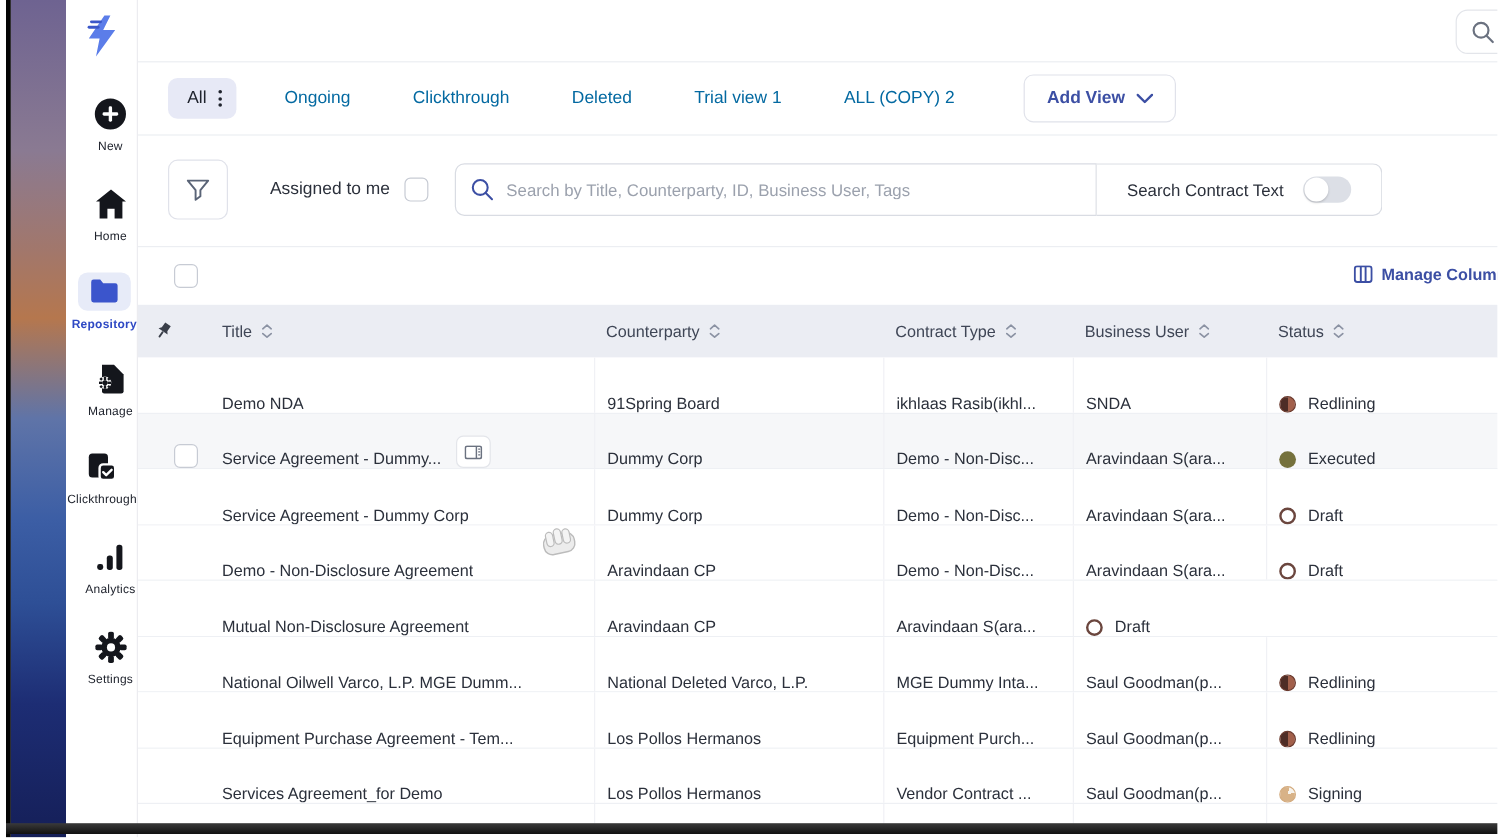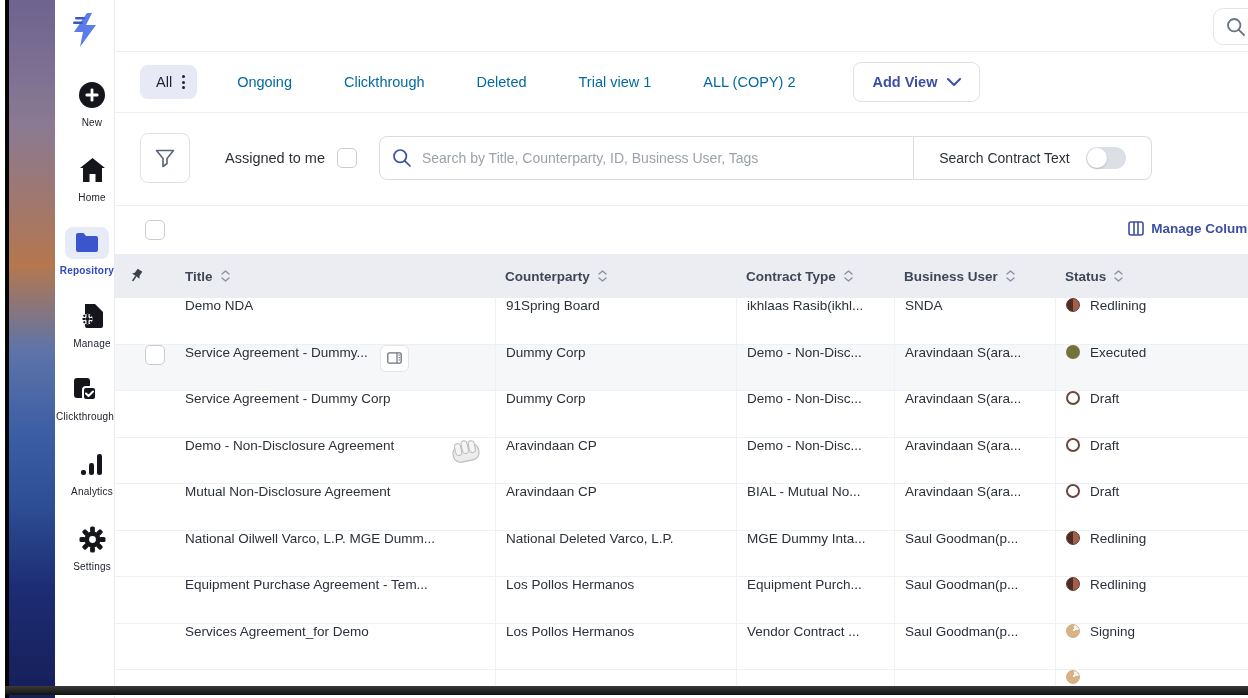--- a/index.html
+++ b/index.html
@@ -46,25 +46,25 @@
   .toggle-box { width:238px; height:44px; border:1px solid #d9dce3; border-left:none; border-radius:0 8px 8px 0; display:flex; align-items:center; justify-content:center; gap:16px; font-size:14px; color:#2b303b; background:#fff; }
   .toggle { width:40px; height:22px; border-radius:11px; background:#dcdfe6; position:relative; cursor:pointer; flex:0 0 auto; }
   .toggle .knob { position:absolute; left:1px; top:1px; width:20px; height:20px; background:#fff; border-radius:50%; box-shadow:0 1px 2px rgba(0,0,0,.18); }
 
   .table-zone { position:absolute; top:205px; left:0; width:1138px; height:481px; border-top:1px solid #eceef2; overflow:hidden; }
   .selectall-row { height:48px; display:flex; align-items:center; padding-left:30px; position:relative; }
   .manage-cols { position:absolute; right:-10px; top:15px; display:flex; align-items:center; gap:7px; color:#3c4fa4; font-size:13.5px; font-weight:bold; cursor:pointer; white-space:nowrap; }
 
   .grid { display:grid; grid-template-columns:58px 322px 241px 158px 161px 1fr; align-items:center; }
   .thead { background:#ebedf3; height:44px; font-size:13.5px; color:#3f4656; }
-  .th { display:flex; align-items:center; gap:8px; padding-left:10px; height:100%; cursor:pointer;font-weight:bold; }
+  .th { display:flex; align-items:center; gap:8px; padding-left:10px; height:100%; cursor:pointer; }
   .th.first { padding-left:12px; }
   .row { height:46.5px; border-bottom:1px solid #eef0f4; font-size:13.5px; color:#2b303b; background:#fff; cursor:pointer; }
   .row.hovered { background:#f6f7f9; }
-  .cell { padding-left:10px; overflow:hidden; white-space:nowrap; text-overflow:ellipsis; height:100%; display:flex; align-items:flex-start; border-left:1px solid #f0f1f5; }
+  .cell { padding-left:10px; overflow:hidden; white-space:nowrap; text-overflow:ellipsis; height:100%; display:flex; align-items:flex-end; border-left:1px solid #f0f1f5; }
   .cell.nub { border-left:none; padding-left:30px; }
   .cell.title-cell { border-left:none; padding-left:12px; justify-content:flex-start; gap:8px; }
   .title-text { overflow:hidden; white-space:nowrap; text-overflow:ellipsis; }
   .status-cell { gap:10px; }
   .dot { width:14px; height:14px; border-radius:50%; flex:0 0 auto; }
   .dot.draft { border:2px solid #6b463e; background:#fff; }
   .dot.executed { background:#75713c; }
   .dot.redlining { background:linear-gradient(90deg,#4e2d26 0 50%, #a2604b 50% 100%); border:1px solid #6b3a2e; }
   .dot.signing { background:conic-gradient(from 15deg, #f7f3ec 0 60deg, #d8b287 60deg 360deg); border:1px solid #d3ab7e; }
   .panel-btn { width:29px; height:27px; border:1px solid #e3e5ea; border-radius:6px; background:#fff; display:flex; align-items:center; justify-content:center; flex:0 0 auto; margin-left:4px; cursor:pointer; }
@@ -370,21 +370,20 @@
       <span>Draft</span>
     </div>
   </div>
 
   <div class="grid row">
     <div class="cell nub"></div>
     <div class="cell title-cell">
               <span class="title-text">Mutual Non-Disclosure Agreement</span>
             </div>
     <div class="cell">Aravindaan CP</div>
-    <div class="cell">BIAL - Mutual No...</div>
     <div class="cell">Aravindaan S(ara...</div>
     <div class="cell status-cell">
       <span class="dot draft"></span>
       <span>Draft</span>
     </div>
   </div>
 
   <div class="grid row">
     <div class="cell nub"></div>
     <div class="cell title-cell">

